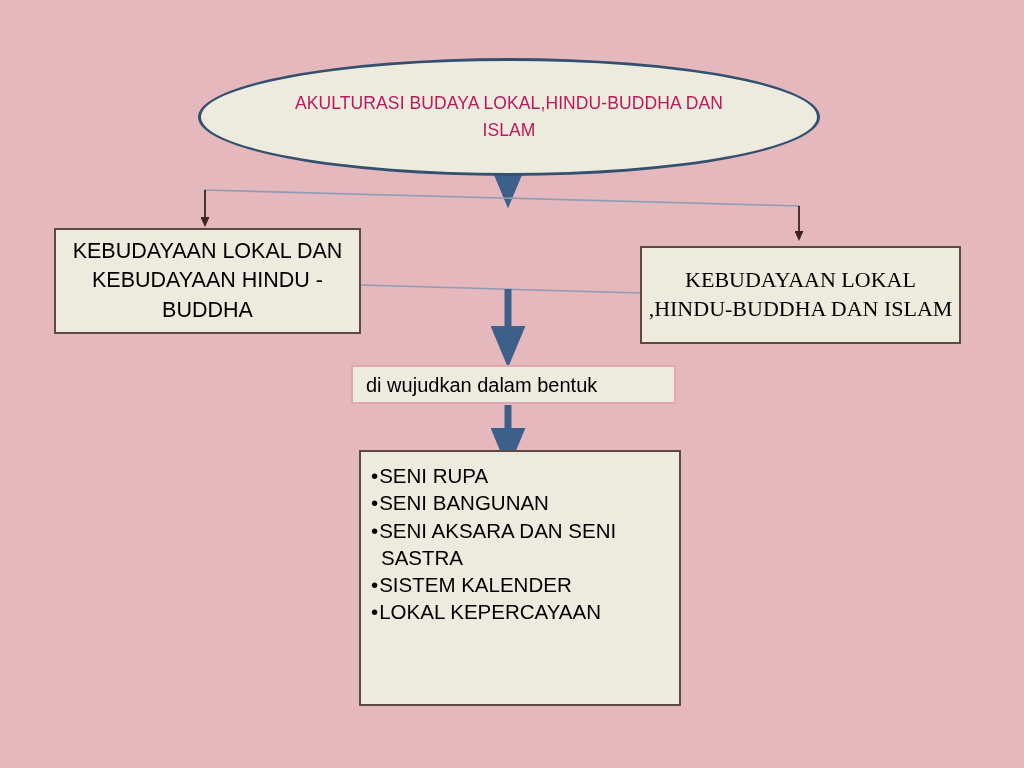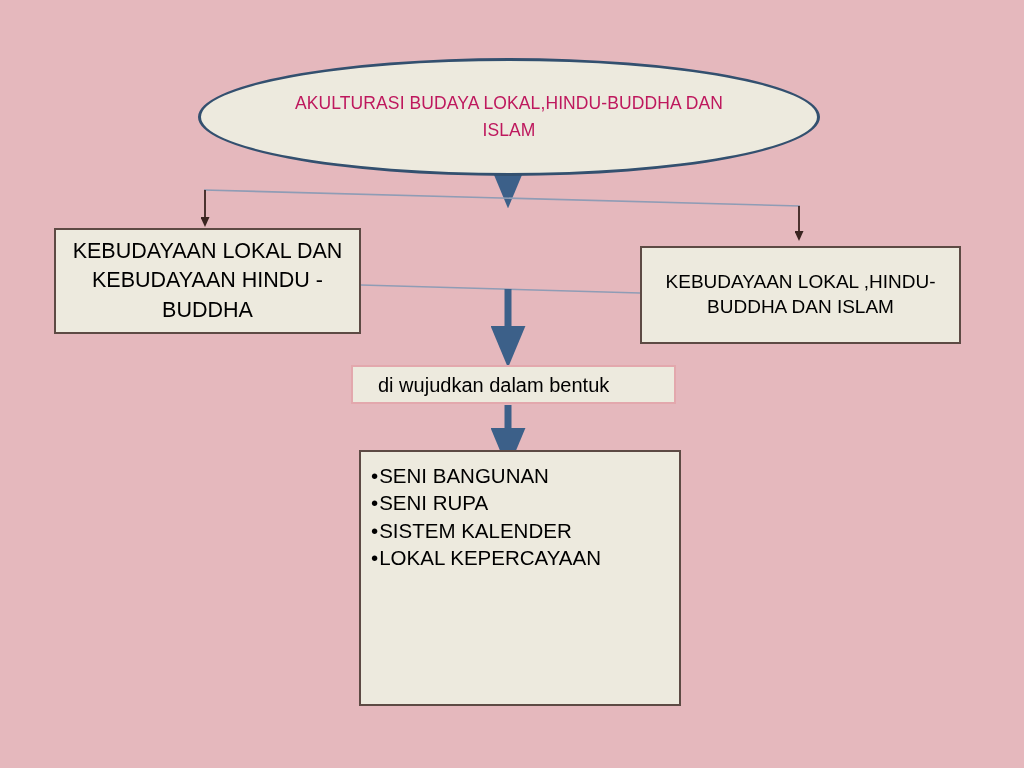--- a/index.html
+++ b/index.html
@@ -88,34 +88,35 @@
     line-height: 1.35;
   }
 
   #box-right {
     left: 640px;
     top: 246px;
     width: 321px;
     height: 98px;
   }
   #box-right .label {
-    font-size: 19px;
+    font-size: 22px;
     line-height: 1.3;
+    font-family: Liberation Serif, serif;
   }
 
   #box-wujud {
     left: 351px;
     top: 365px;
     width: 325px;
     height: 39px;
     justify-content: flex-start;
   }
   #box-wujud .label {
     font-size: 20px;
-    padding-left: 25px;
+    padding-left: 13px;
     text-align: left;
     line-height: 1.2;
   }
 
   #box-list {
     left: 359px;
     top: 450px;
     width: 322px;
     height: 256px;
     align-items: flex-start;
@@ -183,20 +184,21 @@
   <div class="box dark-border" id="box-right">
     <div class="label">KEBUDAYAAN LOKAL ,HINDU-BUDDHA DAN ISLAM</div>
   </div>
 
   <div class="box pink-border" id="box-wujud">
     <div class="label">di wujudkan dalam bentuk</div>
   </div>
 
   <div class="box dark-border" id="box-list">
     <ul class="bullet-list">
+        <li>SENI RUPA</li>
         <li>SENI BANGUNAN</li>
-        <li>SENI RUPA</li>
+        <li>SENI AKSARA DAN SENI SASTRA</li>
         <li>SISTEM KALENDER</li>
         <li>LOKAL KEPERCAYAAN</li>
       </ul>
   </div>
 
 </div>
 
 </body></html>

